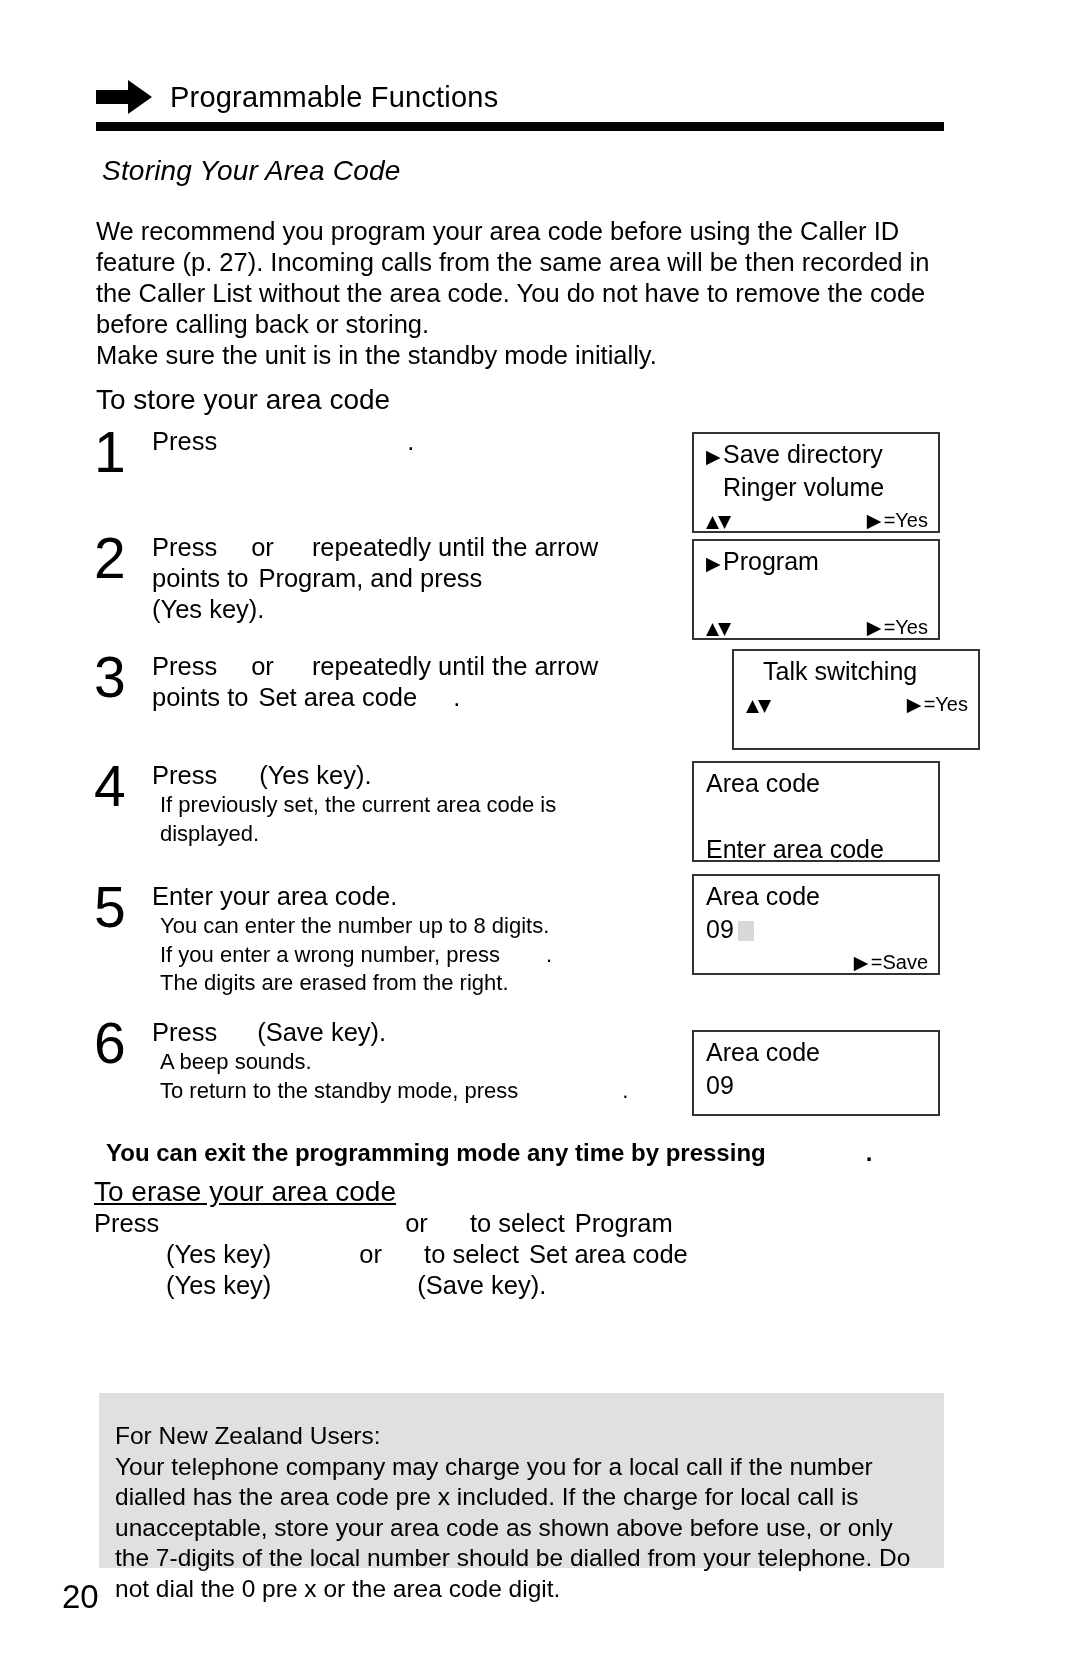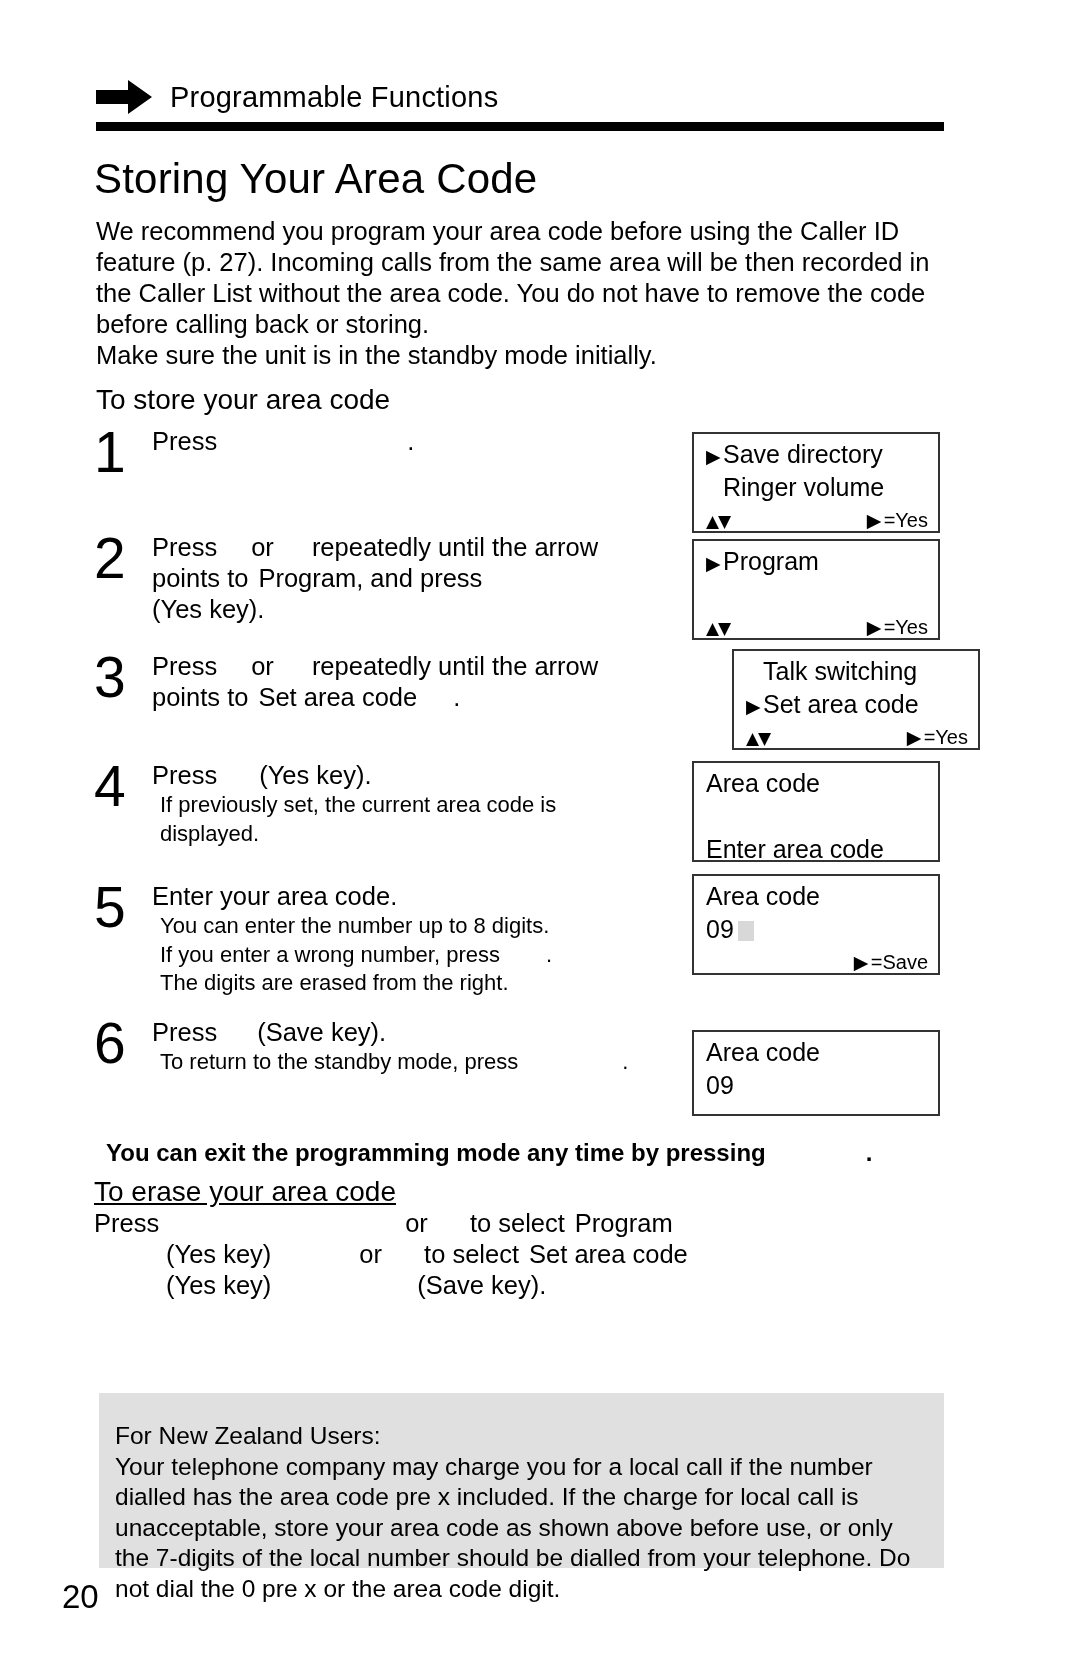--- a/index.html
+++ b/index.html
@@ -49,25 +49,26 @@
     left: 96px;
     top: 122px;
     width: 848px;
     height: 9px;
     background: #000;
   }
 
   
   .section-title {
     position: absolute;
-    left: 94px;
+    left: 102px;
     top: 155px;
-    font-size: 42px;
+    font-size: 28px;
     letter-spacing: 0.2px;
     white-space: nowrap;
+    font-style: italic;
   }
 
   
   .intro {
     position: absolute;
     left: 96px;
     top: 216px;
     width: 856px;
     font-size: 25.5px;
     line-height: 31px;
@@ -307,20 +308,21 @@
       <div class="step-note">The digits are erased from the right.</div>
     </div>
   </div>
 
   <div class="step" id="step-6">
     <div class="step-num">6</div>
     <div class="step-body">
       <div class="step-main">
         <span>Press</span><span class="keygap" style="width:40px"></span><span>(Save key).</span>
       </div>
+      <div class="step-note">A beep sounds.</div>
       <div class="step-note">
         <span>To return to the standby mode, press</span><span class="keygap" style="width:104px"></span>.
       </div>
     </div>
   </div>
 
   <div class="exit-note">
     <span>You can exit the programming mode any time by pressing</span><span class="keygap" style="width:100px"></span>.
   </div>
 
@@ -360,23 +362,20 @@
     </div>
     <div class="lcd-line small">
       <span class="lcd-updown">▲</span><span class="lcd-updown">▼</span>
       <span class="lcd-right"><span class="lcd-arrow">▶</span><span>=Yes</span></span>
     </div>
   </div>
 
   <div class="lcd" id="lcd-3">
     <div class="lcd-line">
       <span class="lcd-ind"></span><span>Talk switching</span>
-    </div>
-    <div class="lcd-line">
-      <span class="lcd-arrow">▶</span><span>Set area code</span>
     </div>
     <div class="lcd-line small">
       <span class="lcd-updown">▲</span><span class="lcd-updown">▼</span>
       <span class="lcd-right"><span class="lcd-arrow">▶</span><span>=Yes</span></span>
     </div>
   </div>
 
   <div class="lcd" id="lcd-4">
     <div class="lcd-line">
       <span>Area code</span>

